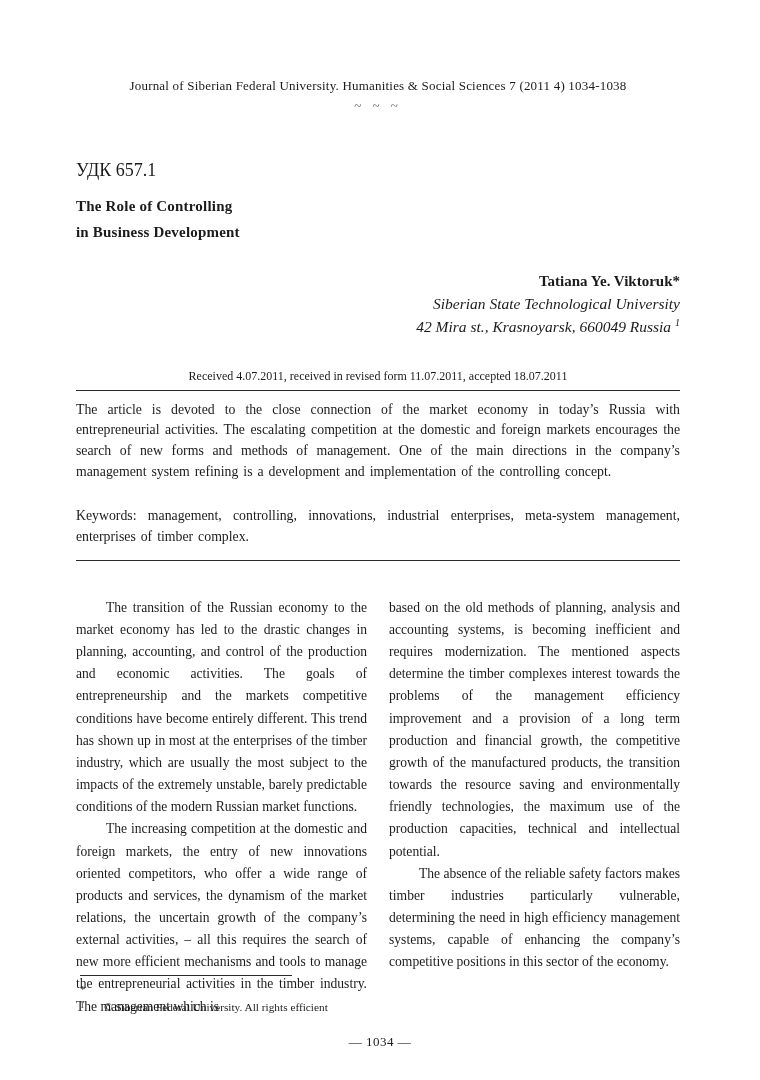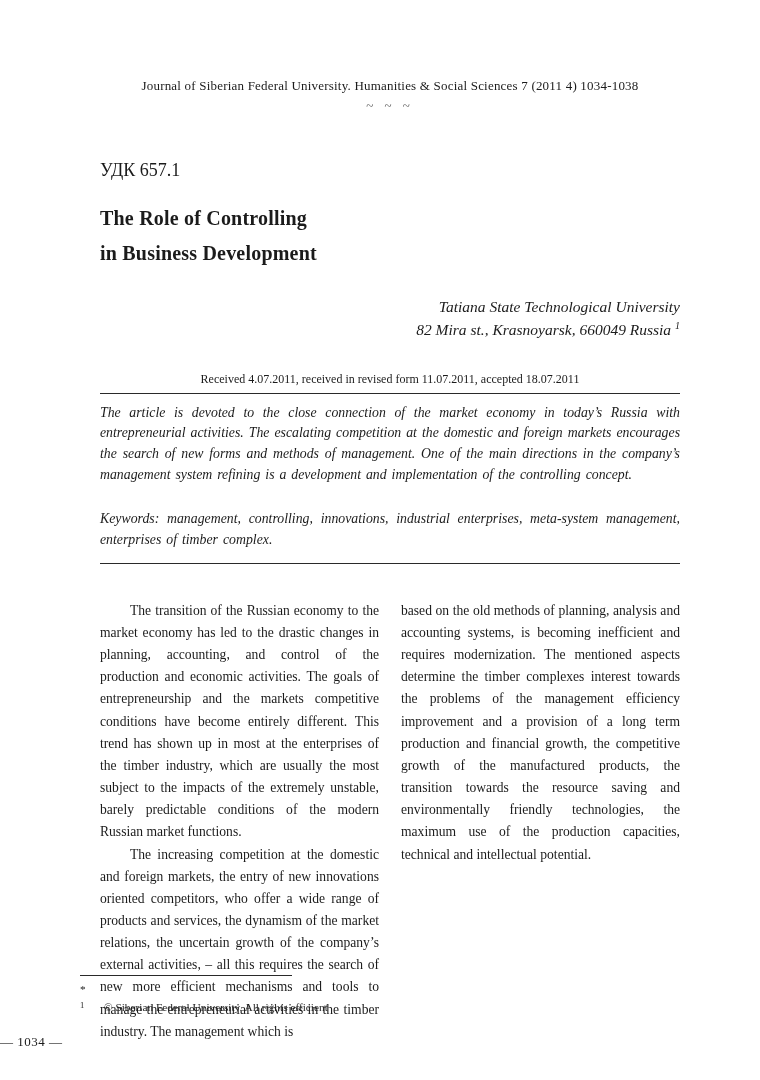--- a/index.html
+++ b/index.html
@@ -5,43 +5,43 @@
   * { margin: 0; padding: 0; box-sizing: border-box; }
   html, body { background: #e8e8e8; }
   body { font-family: "Liberation Serif", "DejaVu Serif", serif; color: #1b1b1b; }
   .page {
     width: 760px; height: 1080px;
     background: #ffffff;
     margin: 0 auto;
     position: relative;
     overflow: hidden;
   }
-  .content { padding: 78px 80px 0 100px; }
+  .content { padding: 78px 80px 0 76px; }
 
   .journal-header {
     text-align: center;
     font-size: 13px;
     letter-spacing: 0.2px;
   }
   .tildes {
     text-align: center;
     font-size: 13px;
     letter-spacing: 4px;
     color: #555;
     margin-top: 4px;
   }
 
   .udk {
     margin-top: 46px;
     font-size: 18px;
   }
 
   .article-title {
-    margin-top: 20px;
-    font-size: 20px;
+    margin-top: 12px;
+    font-size: 15px;
     font-weight: bold;
     line-height: 1.75;
     letter-spacing: 0.2px;
     font-family: Liberation Serif, serif;
   }
 
   .author-block {
     margin-top: 24px;
     text-align: right;
     line-height: 1.5;
@@ -54,21 +54,20 @@
     margin-top: 30px;
     text-align: center;
     font-size: 12px;
     padding-bottom: 6px;
   }
 
   .abstract-section {
     border-top: 1.2px solid #2a2a2a;
     border-bottom: 1.2px solid #2a2a2a;
     padding: 9px 0 12px 0;
-    font-style: italic;
     font-size: 13.8px;
     line-height: 1.5;
     text-align: justify;
     word-spacing: 1.5px;
   }
   .abstract-text { }
   .keywords-text { margin-top: 24px; }
 
   .body-columns {
     margin-top: 36px;
@@ -96,21 +95,21 @@
     margin-bottom: 5px;
   }
   .footnote-row { display: flex; }
   .footnote-marker { width: 24px; flex: 0 0 24px; }
   .footnote-row sup { font-size: 8.5px; }
 
   .page-number {
     position: absolute;
     left: 0; right: 0;
     bottom: 30px;
-    text-align: left;
+    text-align: center;
     font-size: 13px;
     letter-spacing: 0.5px;
   }
 </style>
 </head>
 <body>
 
 <div class="page">
   <div class="content">
 
@@ -118,38 +117,40 @@
     <div class="tildes">~ ~ ~</div>
 
     <div class="udk">УДК 657.1</div>
 
     <div class="article-title">
       <div>The Role of Controlling</div>
       <div>in Business Development</div>
     </div>
 
     <div class="author-block">
-      <div class="affiliation">Tatiana State Technological University</div>
-      <div class="affiliation"><span>82 Mira st., Krasnoyarsk, 660049 Russia</span>&nbsp;<sup>1</sup></div>
+      <div class="author-name">Tatiana Ye. Viktoruk*</div>
+      <div class="affiliation">Siberian State Technological University</div>
+      <div class="affiliation"><span>42 Mira st., Krasnoyarsk, 660049 Russia</span>&nbsp;<sup>1</sup></div>
     </div>
 
     <div class="received-line">Received 4.07.2011, received in revised form 11.07.2011, accepted 18.07.2011</div>
 
     <div class="abstract-section">
       <div class="abstract-text">The article is devoted to the close connection of the market economy in today’s Russia with entrepreneurial activities. The escalating competition at the domestic and foreign markets encourages the search of new forms and methods of management. One of the main directions in the company’s management system refining is a development and implementation of the controlling concept.</div>
       <div class="keywords-text">Keywords: management, controlling, innovations, industrial enterprises, meta-system management, enterprises of timber complex.</div>
     </div>
 
     <div class="body-columns">
       <div class="column">
         <p>The transition of the Russian economy to the market economy has led to the drastic changes in planning, accounting, and control of the production and economic activities. The goals of entrepreneurship and the markets competitive conditions have become entirely different. This trend has shown up in most at the enterprises of the timber industry, which are usually the most subject to the impacts of the extremely unstable, barely predictable conditions of the modern Russian market functions.</p>
         <p>The increasing competition at the domestic and foreign markets, the entry of new innovations oriented competitors, who offer a wide range of products and services, the dynamism of the market relations, the uncertain growth of the company’s external activities, – all this requires the search of new more efficient mechanisms and tools to manage the entrepreneurial activities in the timber industry. The management which is</p>
       </div>
       <div class="column">
         <p class="continuation">based on the old methods of planning, analysis and accounting systems, is becoming inefficient and requires modernization. The mentioned aspects determine the timber complexes interest towards the problems of the management efficiency improvement and a provision of a long term production and financial growth, the competitive growth of the manufactured products, the transition towards the resource saving and environmentally friendly technologies, the maximum use of the production capacities, technical and intellectual potential.</p>
+        <p>The absence of the reliable safety factors makes timber industries particularly vulnerable, determining the need in high efficiency management systems, capable of enhancing the company’s competitive positions in this sector of the economy.</p>
       </div>
     </div>
 
   </div>
 
   <div class="footnotes">
     <div class="footnote-rule"></div>
     <div class="footnote-row">
       <span class="footnote-marker">*</span>
     </div>

